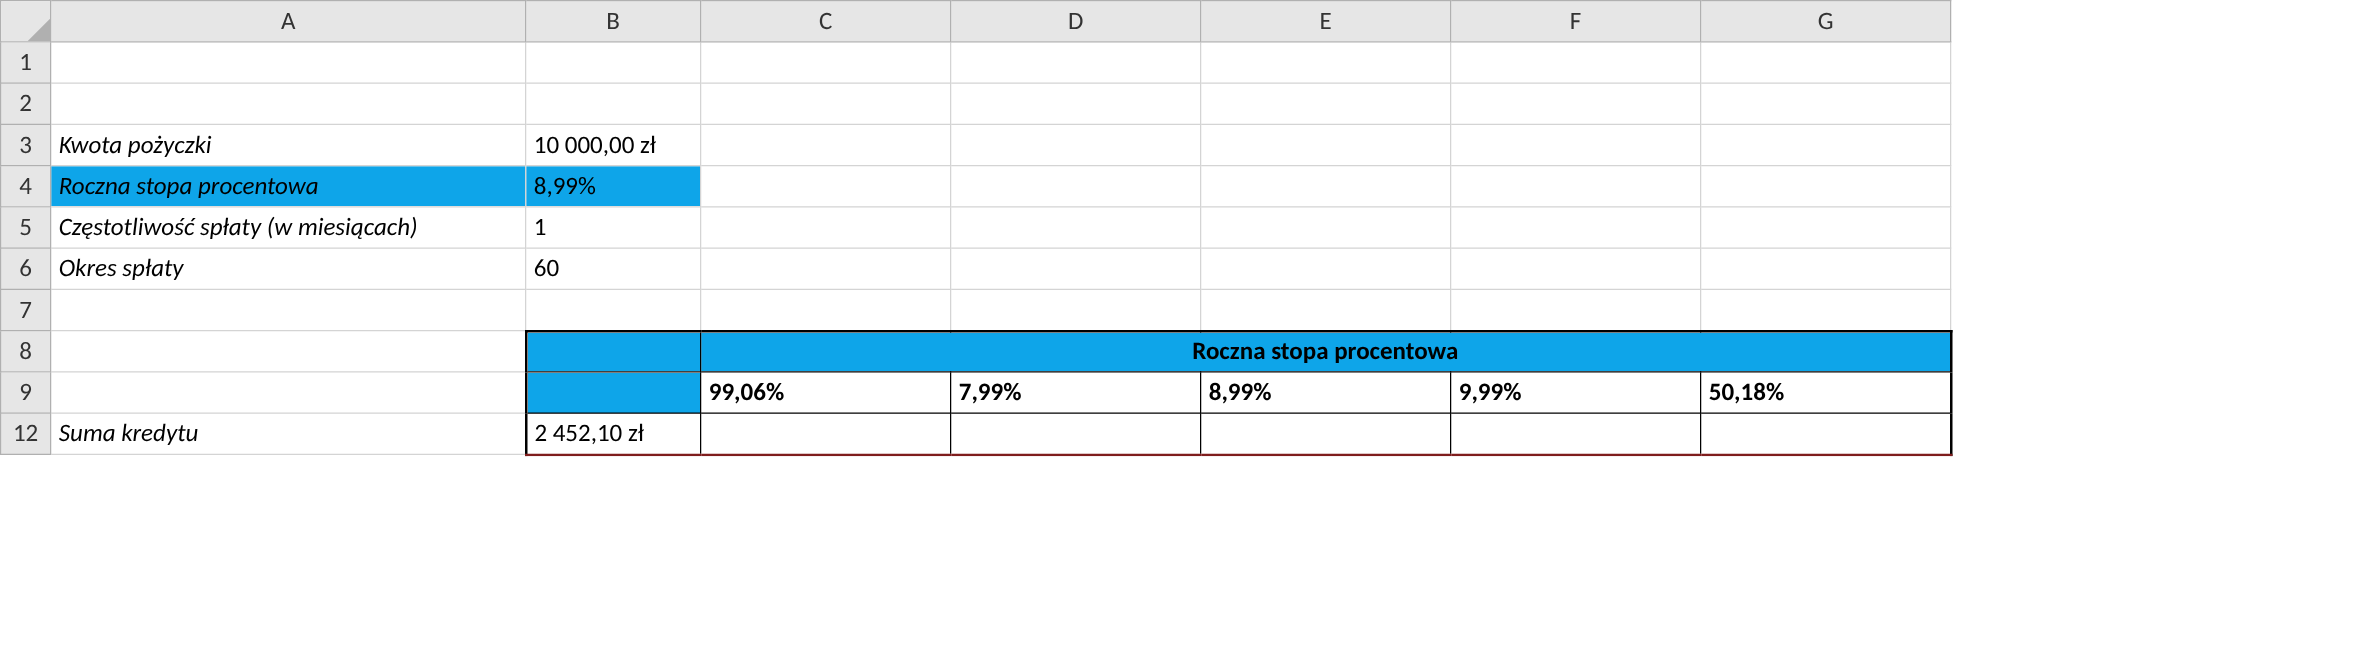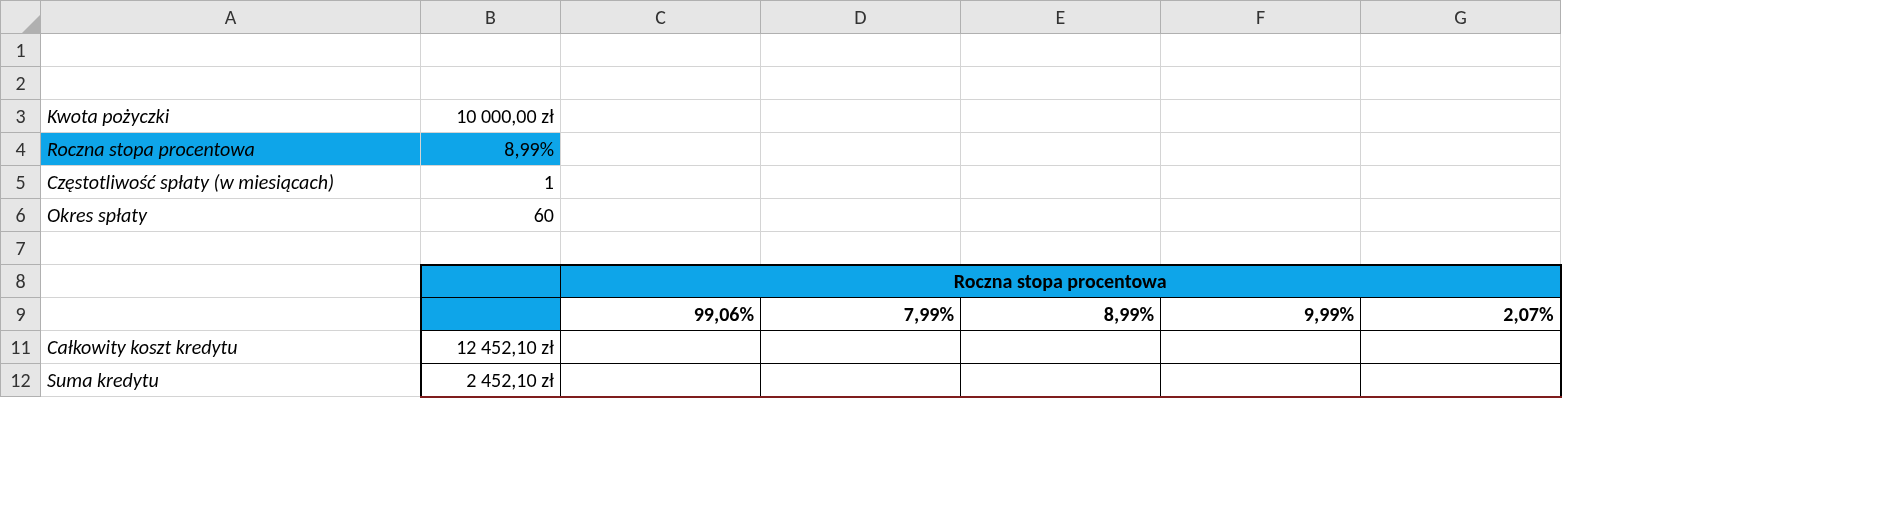--- a/index.html
+++ b/index.html
@@ -4,21 +4,21 @@
   <style>
     * { box-sizing: border-box; margin: 0; padding: 0; }
     body { font-family: Calibri, Arial, sans-serif; font-size: 20px; background: #fff; color: #000; }
     table { border-collapse: collapse; table-layout: fixed; }
     td, th { border: 1px solid #d4d4d4; height: 33px; padding: 0 6px; overflow: hidden; white-space: nowrap; text-overflow: clip; }
     .colhead { background: #e6e6e6; color: #333; text-align: center; font-weight: normal; border: 1px solid #b0b0b0; }
     .rowhead { background: #e6e6e6; color: #333; text-align: center; font-weight: normal; border: 1px solid #b0b0b0; width: 40px; }
     .corner { background: #e6e6e6; border: 1px solid #b0b0b0; position: relative; width: 40px; }
     .corner svg { position: absolute; right: 0; bottom: 0; }
     .coltext { text-align: left; font-style: italic; }
-    .colnum { text-align: right; margin-top: 19px; }
+    .colnum { text-align: left; margin-top: 19px; }
     .hl { background: #0ea5e9; }
     .bold { font-weight: bold; }
     .bthin-t { border-top: 1px solid #000; }
     .bthin-b { border-bottom: 1px solid #000; }
     .bthin-l { border-left: 1px solid #000; }
     .bthin-r { border-right: 1px solid #000; }
     .bthick-l { border-left: 2px solid #000; }
     .bthick-r { border-right: 2px solid #000; }
     .bthick-t { border-top: 2px solid #000; }
     .bthick-b { border-bottom: 2px solid #7f1d1d; }
@@ -131,31 +131,21 @@
     <td colspan="5" class="hl center bold bthin-l bthick-t bthick-r bthin-b">Roczna stopa procentowa</td>
   </tr>
   <tr>
     <th class="rowhead">9</th>
     <td class="coltext"></td>
     <td class="hl bthick-l bthin-t bthin-r bthin-b"></td>
     <td class="colnum bold bthin-t bthin-l bthin-r bthin-b">99,06%</td>
     <td class="colnum bold bthin-t bthin-l bthin-r bthin-b">7,99%</td>
     <td class="colnum bold bthin-t bthin-l bthin-r bthin-b">8,99%</td>
     <td class="colnum bold bthin-t bthin-l bthin-r bthin-b">9,99%</td>
-    <td class="colnum bold bthin-t bthin-l bthick-r bthin-b">2,07%</td>
-  </tr>
-  <tr>
-    <th class="rowhead">11</th>
-    <td class="coltext">Całkowity koszt kredytu</td>
-    <td class="colnum bthick-l bthin-t bthin-r bthin-b">12 452,10 zł</td>
-    <td class="bthin-t bthin-l bthin-r bthin-b"></td>
-    <td class="bthin-t bthin-l bthin-r bthin-b"></td>
-    <td class="bthin-t bthin-l bthin-r bthin-b"></td>
-    <td class="bthin-t bthin-l bthin-r bthin-b"></td>
-    <td class="bthin-t bthin-l bthick-r bthin-b"></td>
+    <td class="colnum bold bthin-t bthin-l bthick-r bthin-b">50,18%</td>
   </tr>
   <tr>
     <th class="rowhead">12</th>
     <td class="coltext">Suma kredytu</td>
     <td class="colnum bthick-l bthin-t bthin-r bthick-b">2 452,10 zł</td>
     <td class="bthin-t bthin-l bthin-r bthick-b"></td>
     <td class="bthin-t bthin-l bthin-r bthick-b"></td>
     <td class="bthin-t bthin-l bthin-r bthick-b"></td>
     <td class="bthin-t bthin-l bthin-r bthick-b"></td>
     <td class="bthin-t bthin-l bthick-r bthick-b"></td>

